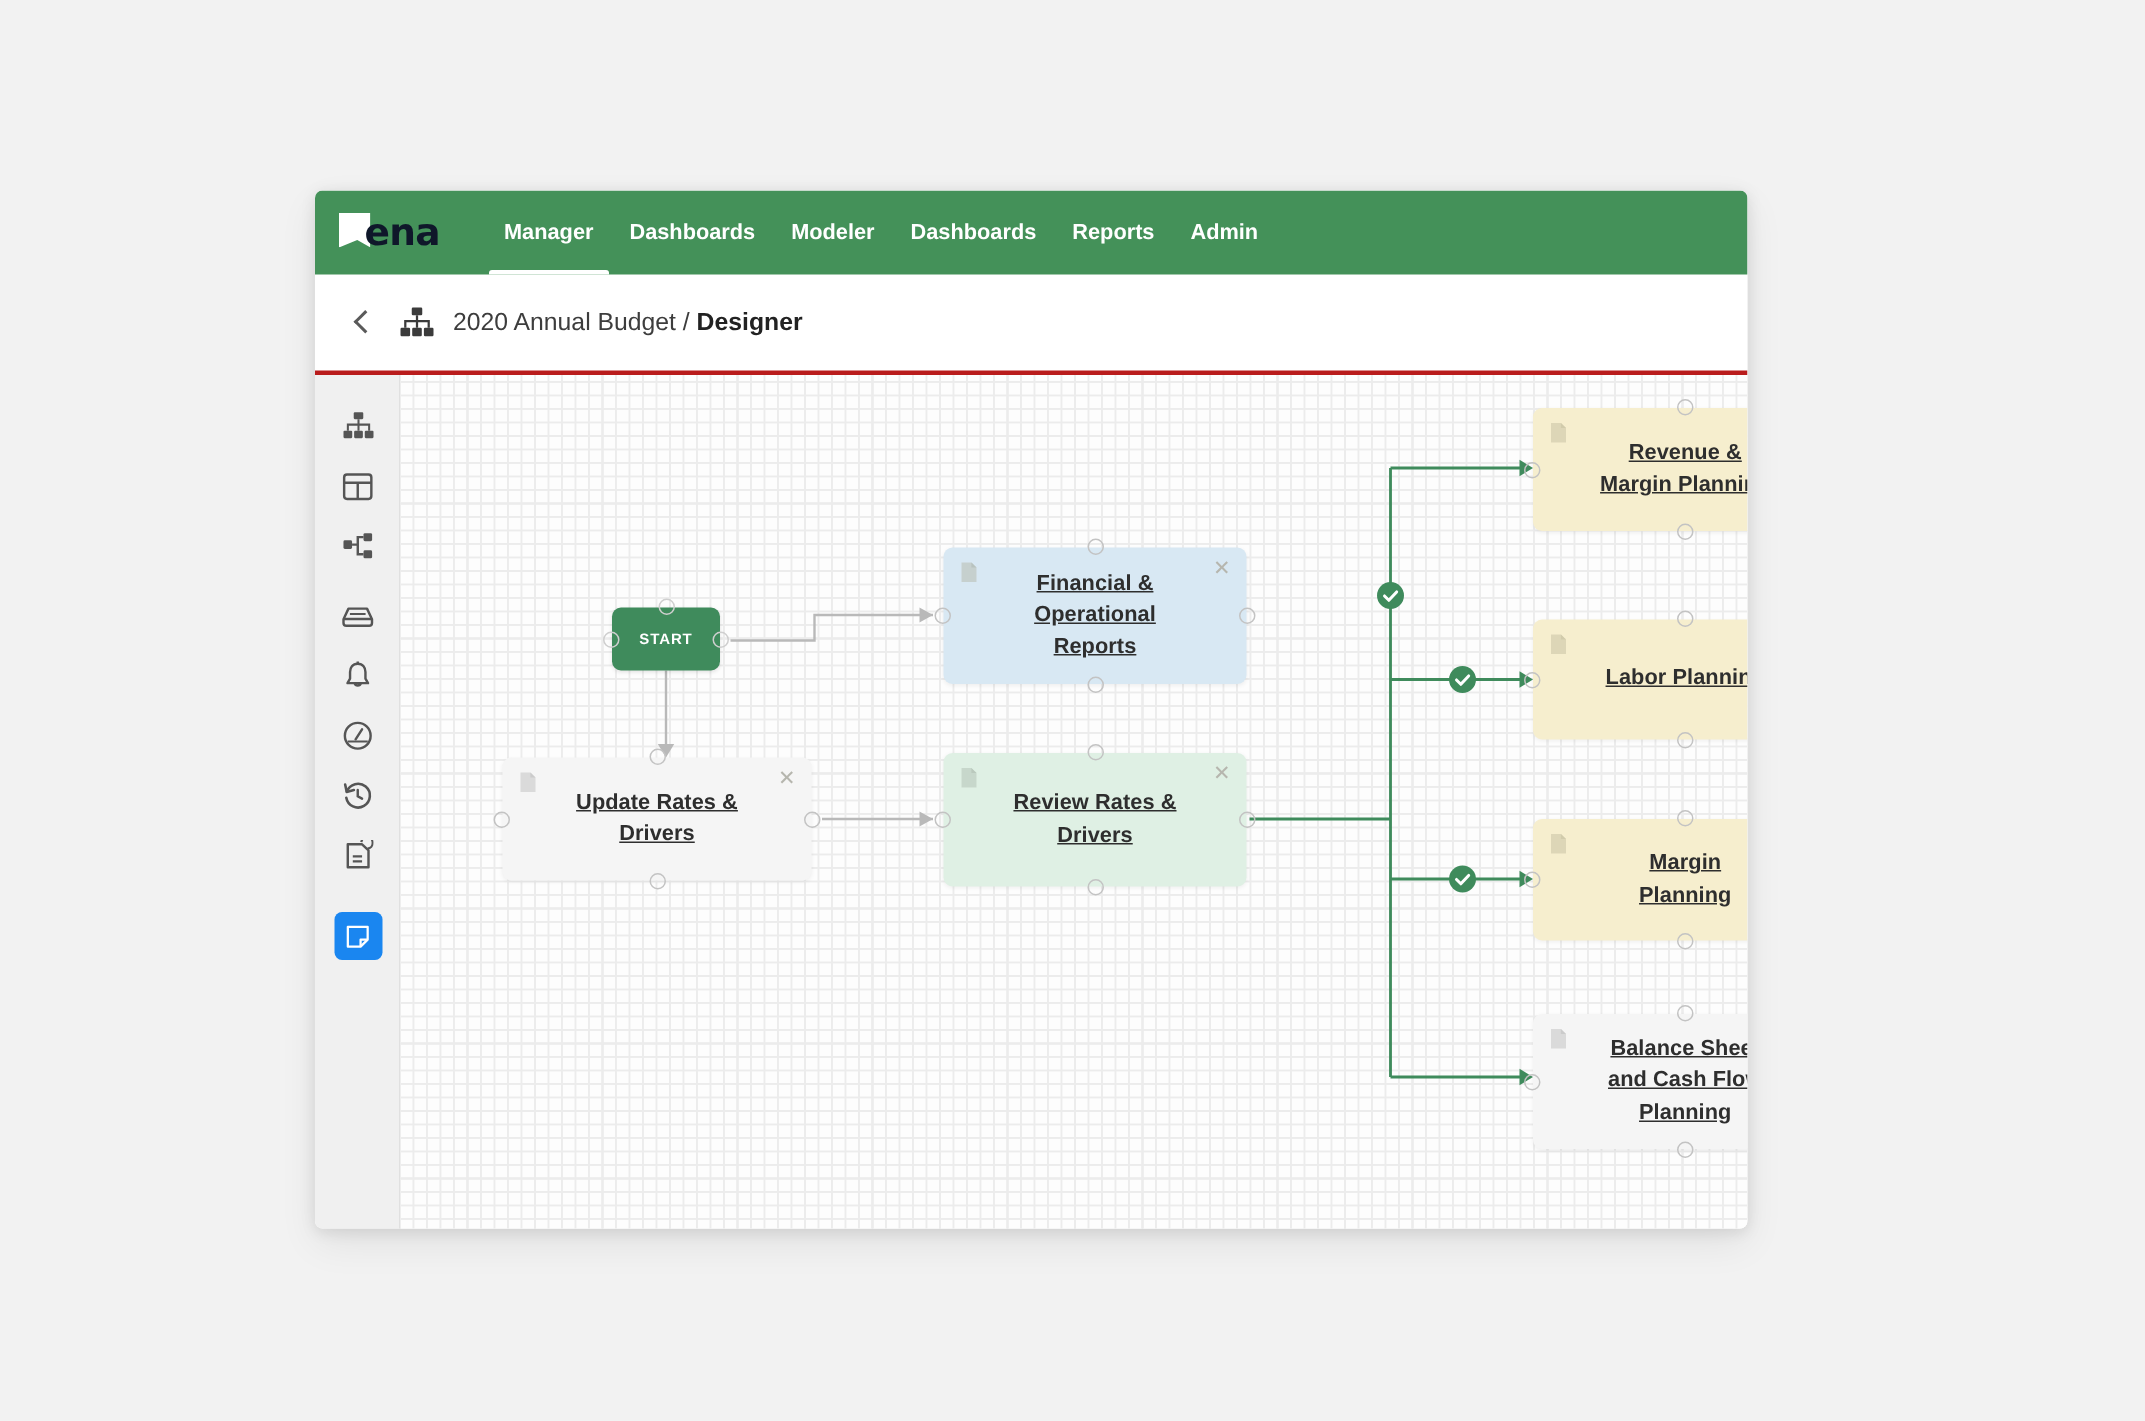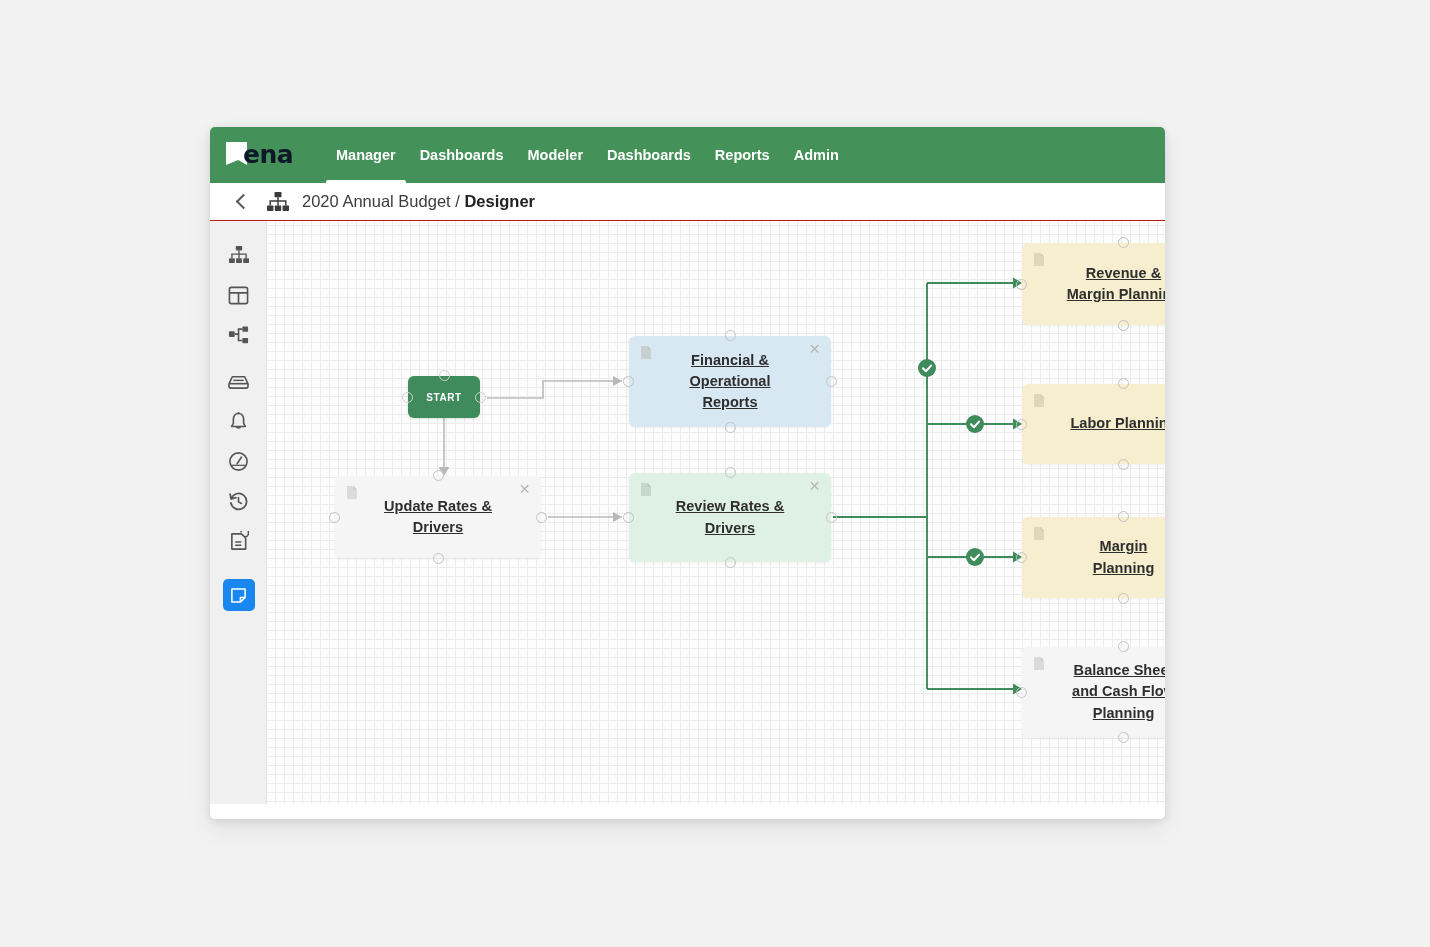--- a/index.html
+++ b/index.html
@@ -72,23 +72,23 @@
     content: "";
     position: absolute;
     left: 2px; right: 2px; bottom: 0;
     height: 3px;
     background: #ffffff;
     border-radius: 2px 2px 0 0;
   }
 
   
   #breadcrumb-bar {
-    height: 38px;
+    height: 67px;
     background: #ffffff;
-    border-bottom: 1px solid #b91c1c;
+    border-bottom: 3px solid #b91c1c;
     display: flex;
     align-items: center;
     padding-left: 20px;
   }
   #back-chevron {
     width: 22px; height: 22px;
     position: relative;
     cursor: pointer;
     margin-right: 14px;
   }

